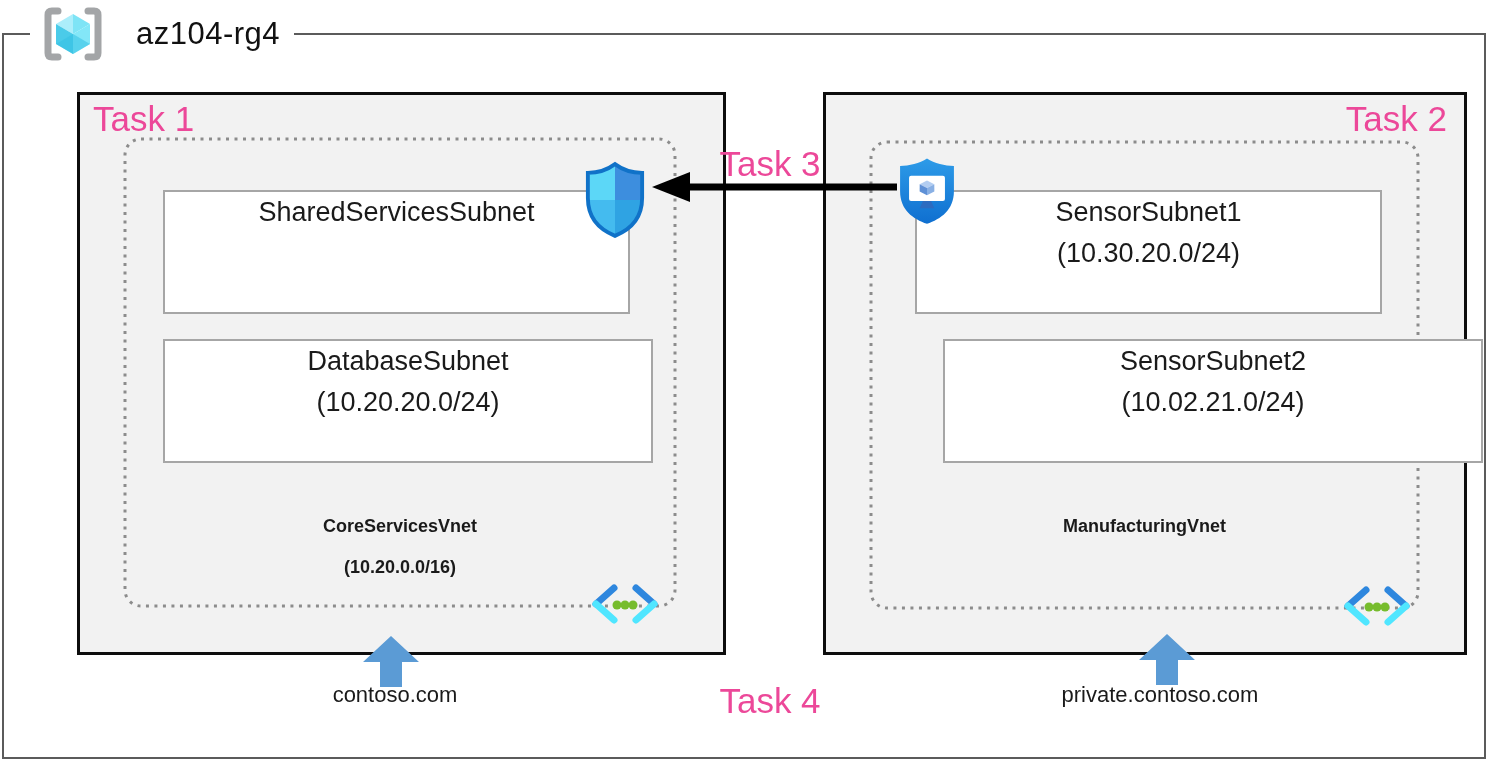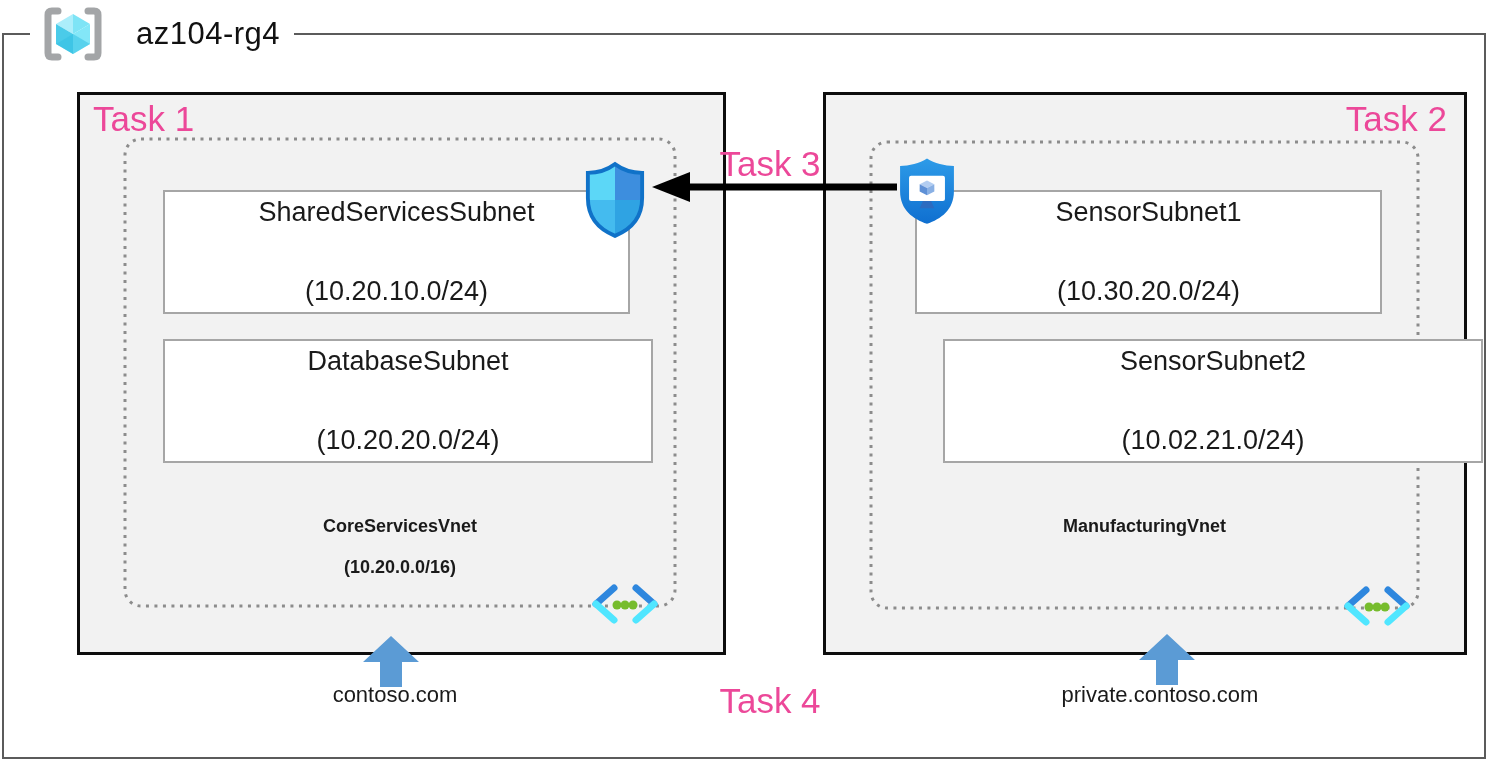--- a/index.html
+++ b/index.html
@@ -36,21 +36,21 @@
   .task3-label { left: 700px; top: 144px; width: 140px; text-align: center; }
   .task4-label { left: 700px; top: 681px; width: 140px; text-align: center; }
 
   
   .vnet1-dashed { left: 123px; top: 137px; }
   .vnet2-dashed { left: 869px; top: 140px; }
 
   
   .subnet-box {
     background: #ffffff; border: 2px solid #a6a6a6;
-    display: flex; flex-direction: column; align-items: center; justify-content: space-between;
+    display: flex; flex-direction: column; align-items: center; justify-content: flex-start;
     text-align: center; font-size: 27px; line-height: 41px; color: #1a1a1a;
   }
   .s1a { left: 163px; top: 190px; width: 467px; height: 124px; }
   .s1b { left: 163px; top: 339px; width: 490px; height: 124px; }
   .s2a { left: 915px; top: 190px; width: 467px; height: 124px; }
   .s2b { left: 915px; top: 339px; width: 540px; height: 124px; margin-left: 28px; }
 
   
   .vnet-label {
     text-align: center; font-size: 18px; line-height: 41px; color: #1a1a1a; font-weight: bold;
@@ -97,21 +97,20 @@
 
 <svg class="abs vnet1-dashed" width="554" height="471" aria-hidden="true">
   <rect x="2" y="2" width="550" height="467" rx="16" fill="none" stroke="#8c8c8c" stroke-width="3" stroke-dasharray="3 5.5"></rect>
 </svg>
 <svg class="abs vnet2-dashed" width="551" height="470" aria-hidden="true">
   <rect x="2" y="2" width="547" height="466" rx="16" fill="none" stroke="#8c8c8c" stroke-width="3" stroke-dasharray="3 5.5"></rect>
 </svg>
 
 <div class="abs subnet-box s1a">
   <div>SharedServicesSubnet</div>
-  <div>(10.20.10.0/24)</div>
 </div>
 <div class="abs subnet-box s1b">
   <div>DatabaseSubnet</div>
   <div>(10.20.20.0/24)</div>
 </div>
 
 <div class="abs subnet-box s2a">
   <div>SensorSubnet1</div>
   <div>(10.30.20.0/24)</div>
 </div>

